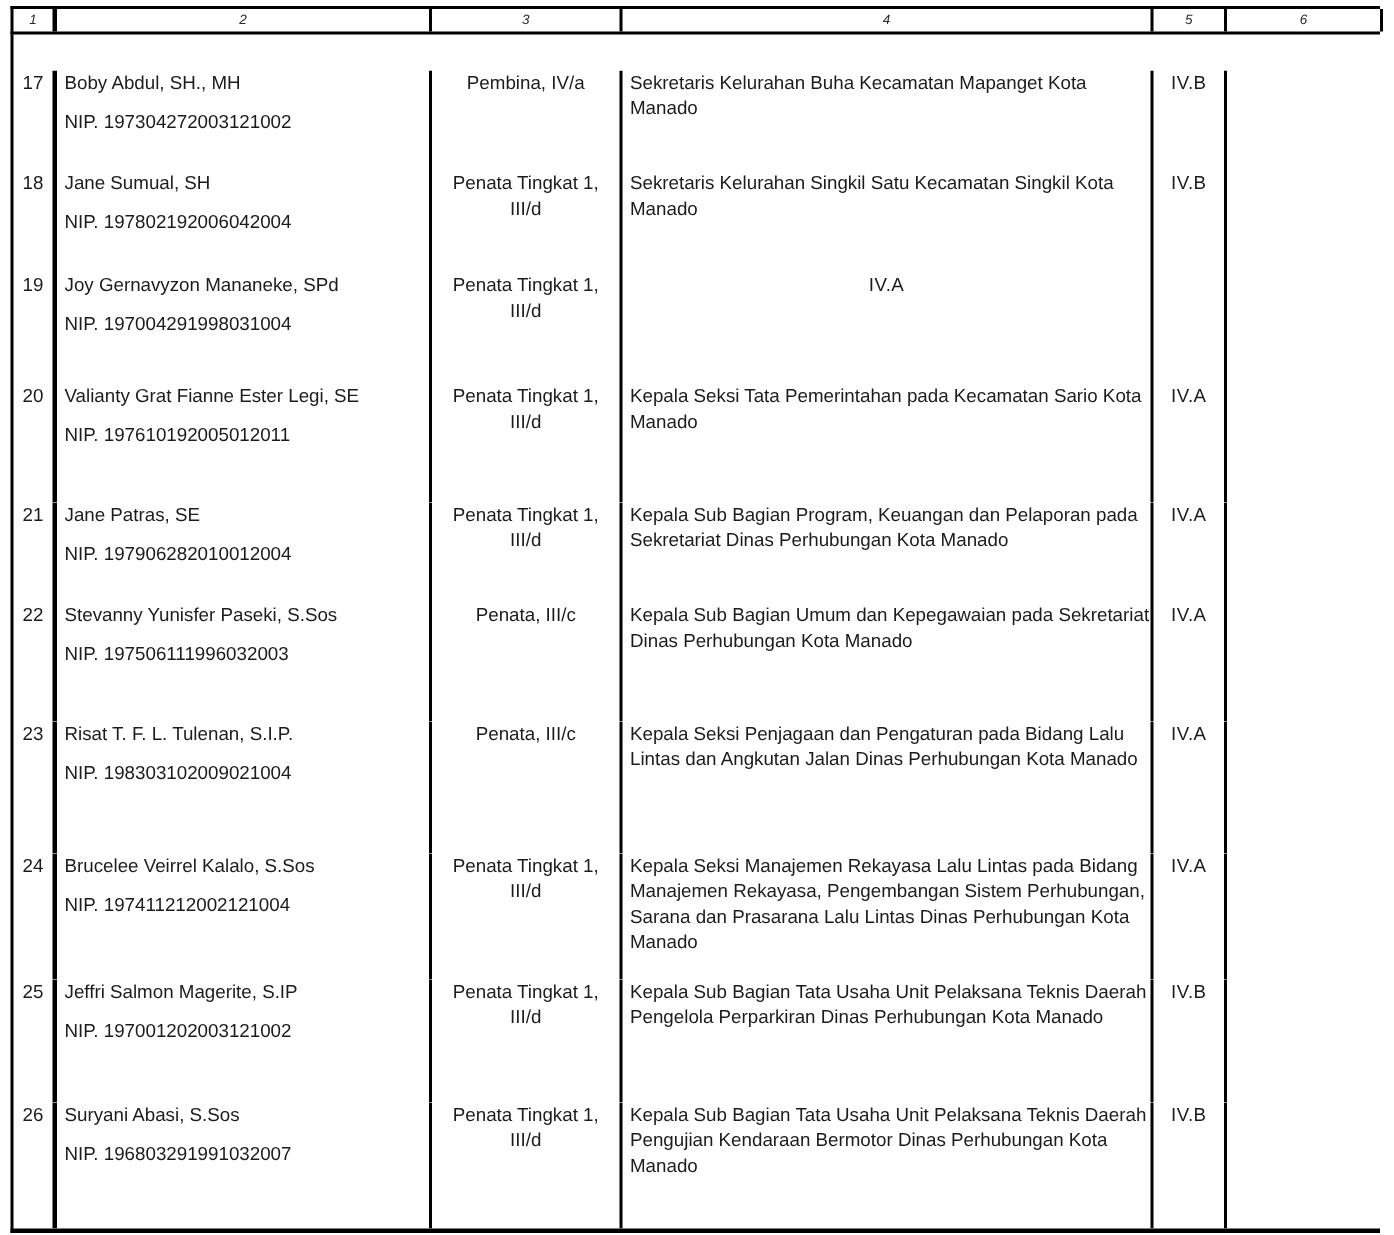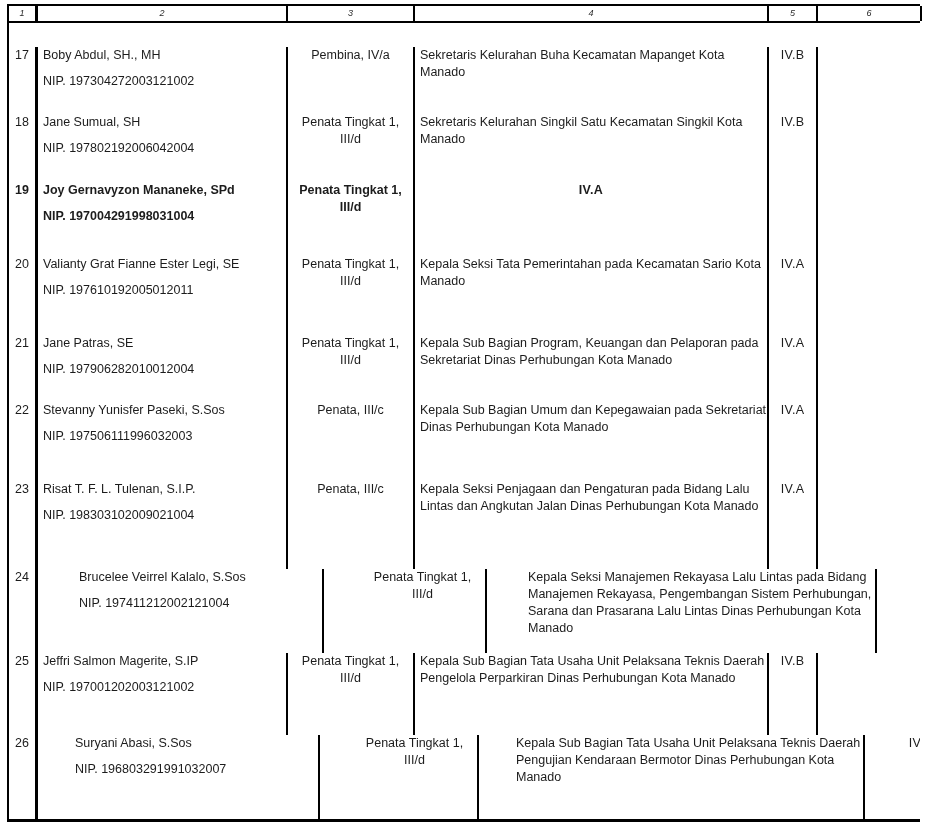--- a/index.html
+++ b/index.html
@@ -96,21 +96,21 @@
     <div class="cell c-name">
       <div class="nm">Jane Sumual, SH</div>
       <div class="nip">NIP. 197802192006042004</div>
     </div>
     <div class="cell c-rank">Penata Tingkat 1, III/d</div>
     <div class="cell c-pos">Sekretaris Kelurahan Singkil Satu Kecamatan Singkil Kota Manado</div>
     <div class="cell c-grade">IV.B</div>
     <div class="cell c-empty"></div>
   </div>
 
-  <div class="trow" style="height: 74px; font-weight: bold;">
+  <div class="trow" style="height: 74px;">
     <div class="cell c-no">19</div>
     <div class="cell c-name">
       <div class="nm">Joy Gernavyzon Mananeke, SPd</div>
       <div class="nip">NIP. 197004291998031004</div>
     </div>
     <div class="cell c-rank">Penata Tingkat 1, III/d</div>
     <div class="cell c-grade">IV.A</div>
     <div class="cell c-empty"></div>
   </div>
 
@@ -155,21 +155,21 @@
     <div class="cell c-name">
       <div class="nm">Risat T. F. L. Tulenan, S.I.P.</div>
       <div class="nip">NIP. 198303102009021004</div>
     </div>
     <div class="cell c-rank">Penata, III/c</div>
     <div class="cell c-pos">Kepala Seksi Penjagaan dan Pengaturan pada Bidang Lalu Lintas dan Angkutan Jalan Dinas Perhubungan Kota Manado</div>
     <div class="cell c-grade">IV.A</div>
     <div class="cell c-empty"></div>
   </div>
 
-  <div class="trow" style="height: 84px; gap: 36px;">
+  <div class="trow" style="height: 84px;">
     <div class="cell c-no">24</div>
     <div class="cell c-name">
       <div class="nm">Brucelee Veirrel Kalalo, S.Sos</div>
       <div class="nip">NIP. 197411212002121004</div>
     </div>
     <div class="cell c-rank">Penata Tingkat 1, III/d</div>
     <div class="cell c-pos">Kepala Seksi Manajemen Rekayasa Lalu Lintas pada Bidang Manajemen Rekayasa, Pengembangan Sistem Perhubungan, Sarana dan Prasarana Lalu Lintas Dinas Perhubungan Kota Manado</div>
     <div class="cell c-grade">IV.A</div>
     <div class="cell c-empty"></div>
   </div>
@@ -179,21 +179,21 @@
     <div class="cell c-name">
       <div class="nm">Jeffri Salmon Magerite, S.IP</div>
       <div class="nip">NIP. 197001202003121002</div>
     </div>
     <div class="cell c-rank">Penata Tingkat 1, III/d</div>
     <div class="cell c-pos">Kepala Sub Bagian Tata Usaha Unit Pelaksana Teknis Daerah Pengelola Perparkiran Dinas Perhubungan Kota Manado</div>
     <div class="cell c-grade">IV.B</div>
     <div class="cell c-empty"></div>
   </div>
 
-  <div class="trow" style="height: 84px; gap: 32px;">
+  <div class="trow" style="height: 84px;">
     <div class="cell c-no">26</div>
     <div class="cell c-name">
       <div class="nm">Suryani Abasi, S.Sos</div>
       <div class="nip">NIP. 196803291991032007</div>
     </div>
     <div class="cell c-rank">Penata Tingkat 1, III/d</div>
     <div class="cell c-pos">Kepala Sub Bagian Tata Usaha Unit Pelaksana Teknis Daerah Pengujian Kendaraan Bermotor Dinas Perhubungan Kota Manado</div>
     <div class="cell c-grade">IV.B</div>
     <div class="cell c-empty"></div>
   </div>

